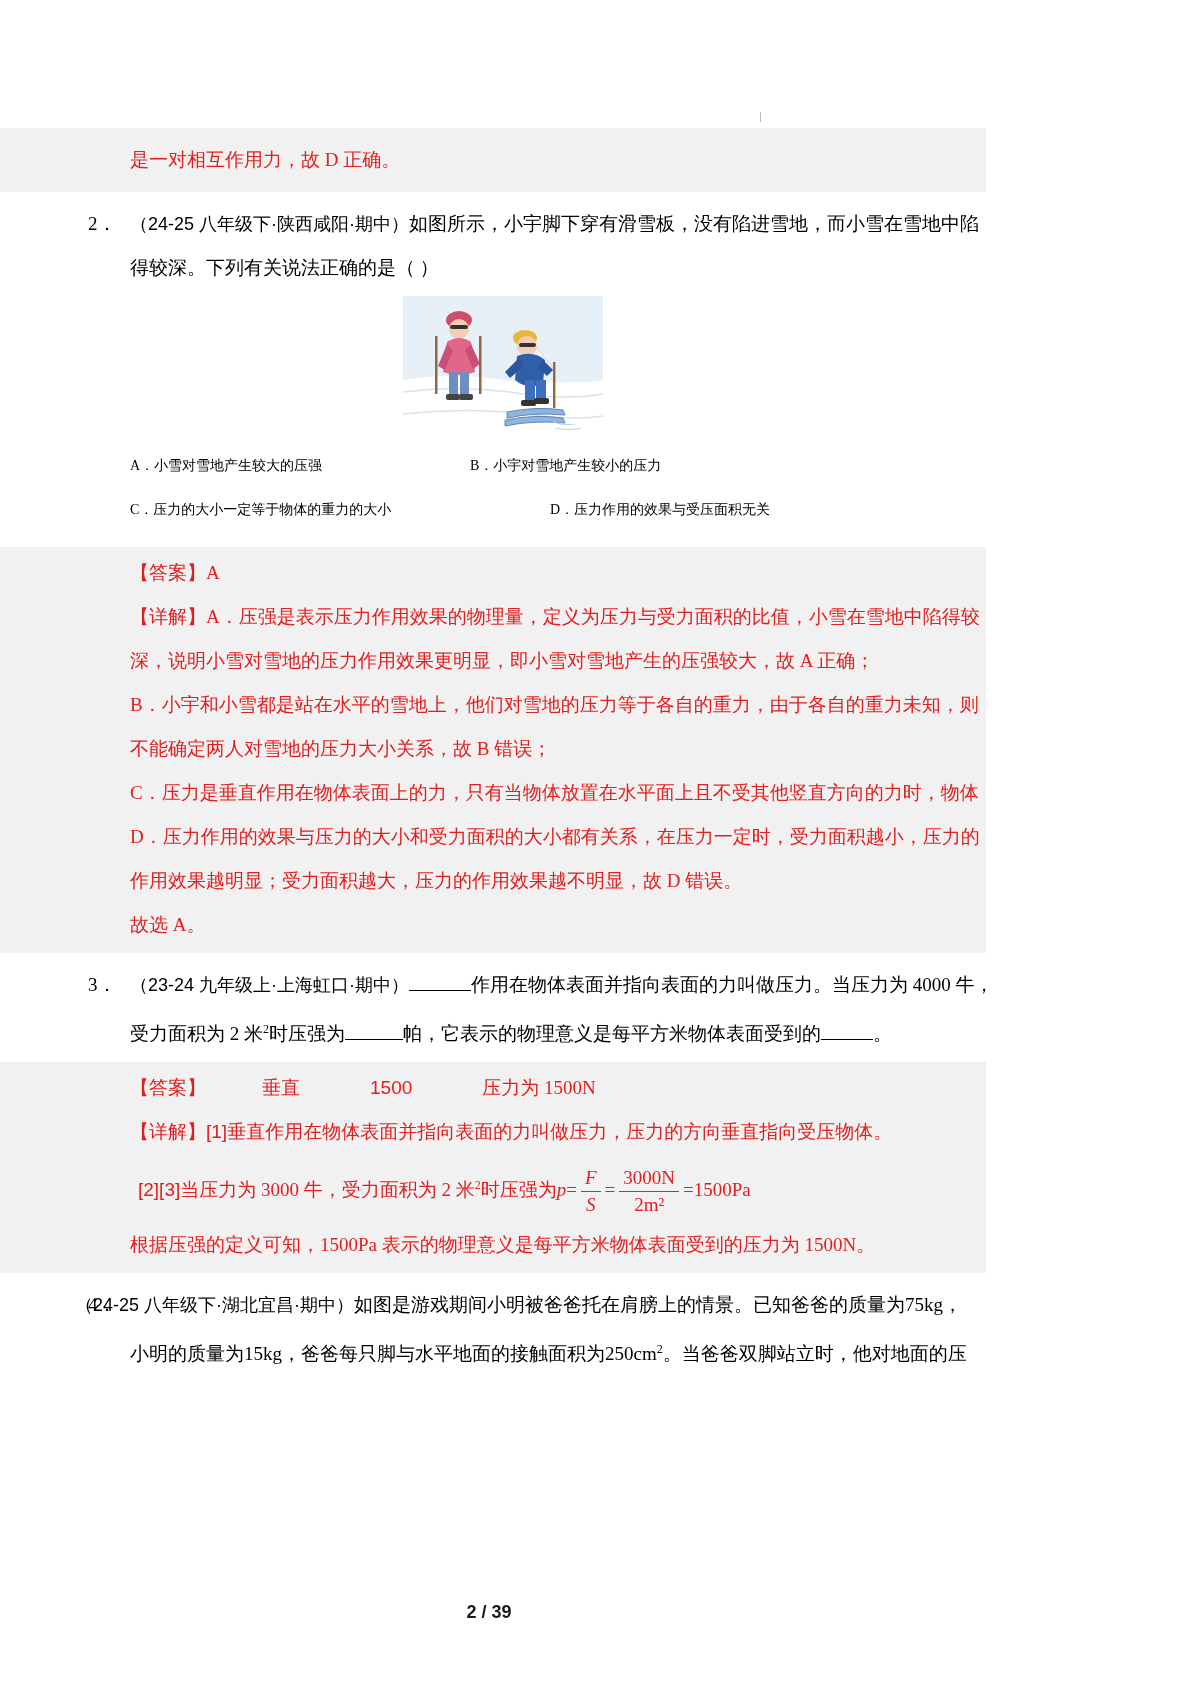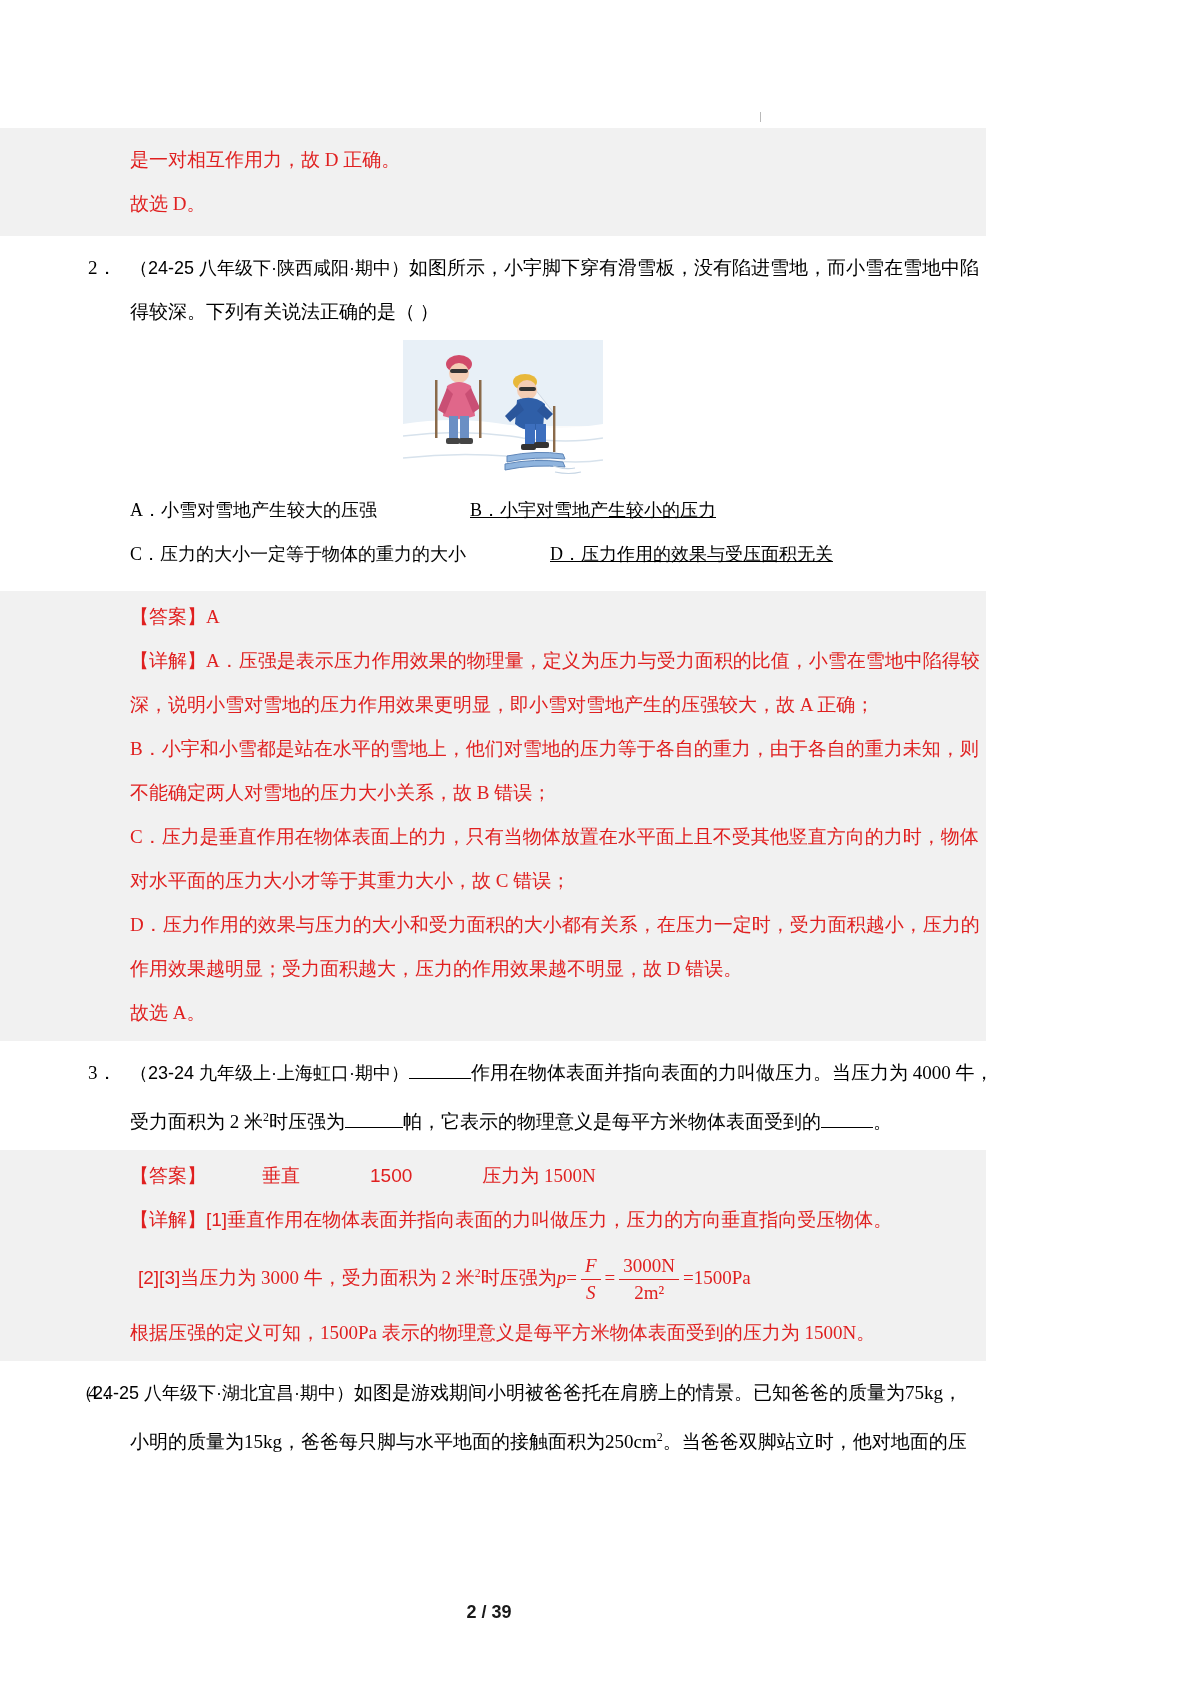--- a/index.html
+++ b/index.html
@@ -67,25 +67,24 @@
     display: inline-block;
     border-bottom: 1.5px solid #000;
     vertical-align: baseline;
   }
   .blank.w1 { width: 62px; }
   .blank.w2 { width: 58px; }
   .blank.w3 { width: 52px; }
   .blank.w4 { width: 82px; }
 
   .opt-row {
-    font-size: 18px;
+    font-size: 14px;
     line-height: 44px;
     padding-left: 130px;
     white-space: nowrap;
-    text-decoration: underline;
   }
   .opt-a { display: inline-block; width: 340px; }
   .opt-c { display: inline-block; width: 420px; }
 
   sup.small { font-size: 12px; vertical-align: super; }
 
   
   .figure-wrap {
     padding: 6px 0 4px 0;
     text-align: center;
@@ -154,21 +153,20 @@
 </head>
 <body>
 
 <div class="page">
   <div class="tiny-mark"></div>
 
   <div class="content">
 
     <div class="ans-block" style="margin-top:128px; padding-top:10px; padding-bottom:10px;">
       <div class="red-line indent-ans">是一对相互作用力，故 D 正确。</div>
-      <div class="red-line indent-ans">故选 D。</div>
     </div>
 
     <div class="qrow" style="margin-top:10px;">
       <span class="num">2．</span>
       <span class="body">
         <span class="meta">（24-25 八年级下·陕西咸阳·期中）</span><span>如图所示，小宇脚下穿有滑雪板，没有陷进雪地，而小雪在雪地中陷</span>
       </span>
     </div>
     <div class="line indent-txt">得较深。下列有关说法正确的是（      ）</div>
 
@@ -233,21 +231,20 @@
       <div class="red-line indent-ans">
         <span class="tag">【答案】</span><span>A</span>
       </div>
       <div class="red-line indent-ans">
         <span class="tag">【详解】</span><span>A．压强是表示压力作用效果的物理量，定义为压力与受力面积的比值，小雪在雪地中陷得较</span>
       </div>
       <div class="red-line indent-ans">深，说明小雪对雪地的压力作用效果更明显，即小雪对雪地产生的压强较大，故 A 正确；</div>
       <div class="red-line indent-ans">B．小宇和小雪都是站在水平的雪地上，他们对雪地的压力等于各自的重力，由于各自的重力未知，则</div>
       <div class="red-line indent-ans">不能确定两人对雪地的压力大小关系，故 B 错误；</div>
       <div class="red-line indent-ans">C．压力是垂直作用在物体表面上的力，只有当物体放置在水平面上且不受其他竖直方向的力时，物体</div>
-      <div class="red-line indent-ans">对水平面的压力大小才等于其重力大小，故 C 错误；</div>
       <div class="red-line indent-ans">D．压力作用的效果与压力的大小和受力面积的大小都有关系，在压力一定时，受力面积越小，压力的</div>
       <div class="red-line indent-ans">作用效果越明显；受力面积越大，压力的作用效果越不明显，故 D 错误。</div>
       <div class="red-line indent-ans">故选 A。</div>
     </div>
 
     <div class="qrow" style="margin-top:10px;">
       <span class="num">3．</span>
       <span class="body">
         <span class="meta">（23-24 九年级上·上海虹口·期中）</span><span class="blank w1"></span><span>作用在物体表面并指向表面的力叫做压力。当压力为 4000 牛，</span>
       </span>

